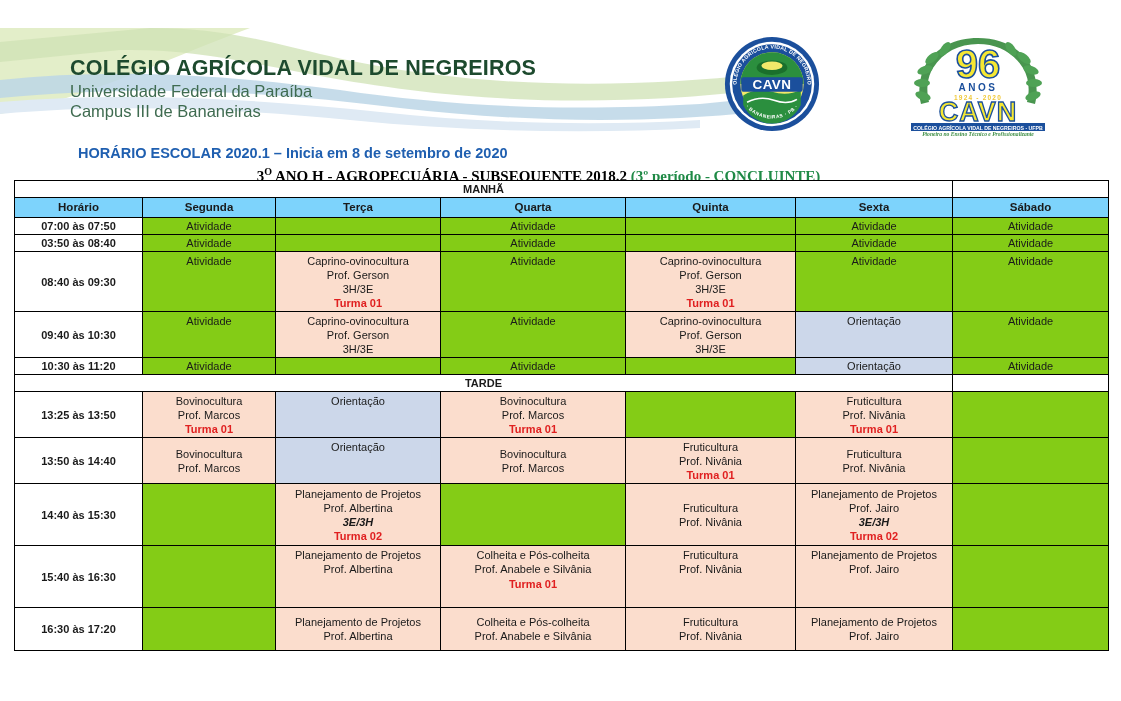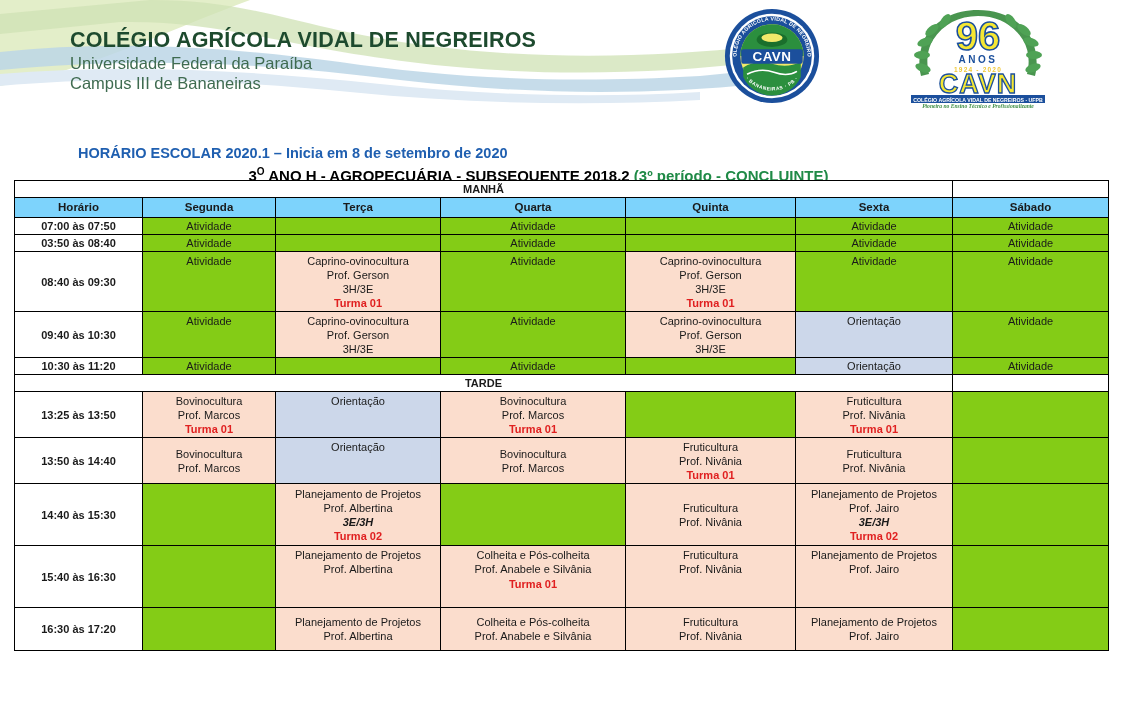--- a/index.html
+++ b/index.html
@@ -12,20 +12,21 @@
     overflow:hidden;
     position:relative;
   }
 
   
   .header{
     position:relative;
     height:110px;
     width:1121px;
     overflow:hidden;
+    margin-top:28px;
   }
   .swoosh{position:absolute;left:0;top:0;width:760px;height:110px;overflow:hidden;pointer-events:none;}
   .inst-block{
     position:absolute;left:70px;top:28px;
     line-height:1.12;
   }
   .inst-name{
     font-size:21.5px;font-weight:bold;color:#1d4a2e;letter-spacing:.2px;
     white-space:nowrap;
   }
@@ -42,20 +43,21 @@
   
   .titles{position:absolute;left:0;top:103px;width:1121px;}
   .t1{
     font-size:14.5px;font-weight:bold;color:#1f5fb0;
     margin-left:78px;white-space:nowrap;margin-top:42px;
   }
   .t2{
     font-size:15px;font-weight:bold;color:#000;
     text-align:center;margin-top:5px;white-space:nowrap;
     padding-right:44px;
+    font-family:Liberation Serif, serif;
   }
   .t2 sup{font-size:10px;vertical-align:super;}
   .t2 .green{color:#1f8a46;}
   .t3{
     font-size:13.5px;font-weight:bold;color:#1b9ad4;
     text-align:center;margin-top:4px;white-space:nowrap;
     padding-right:20px;
   }
 
   

